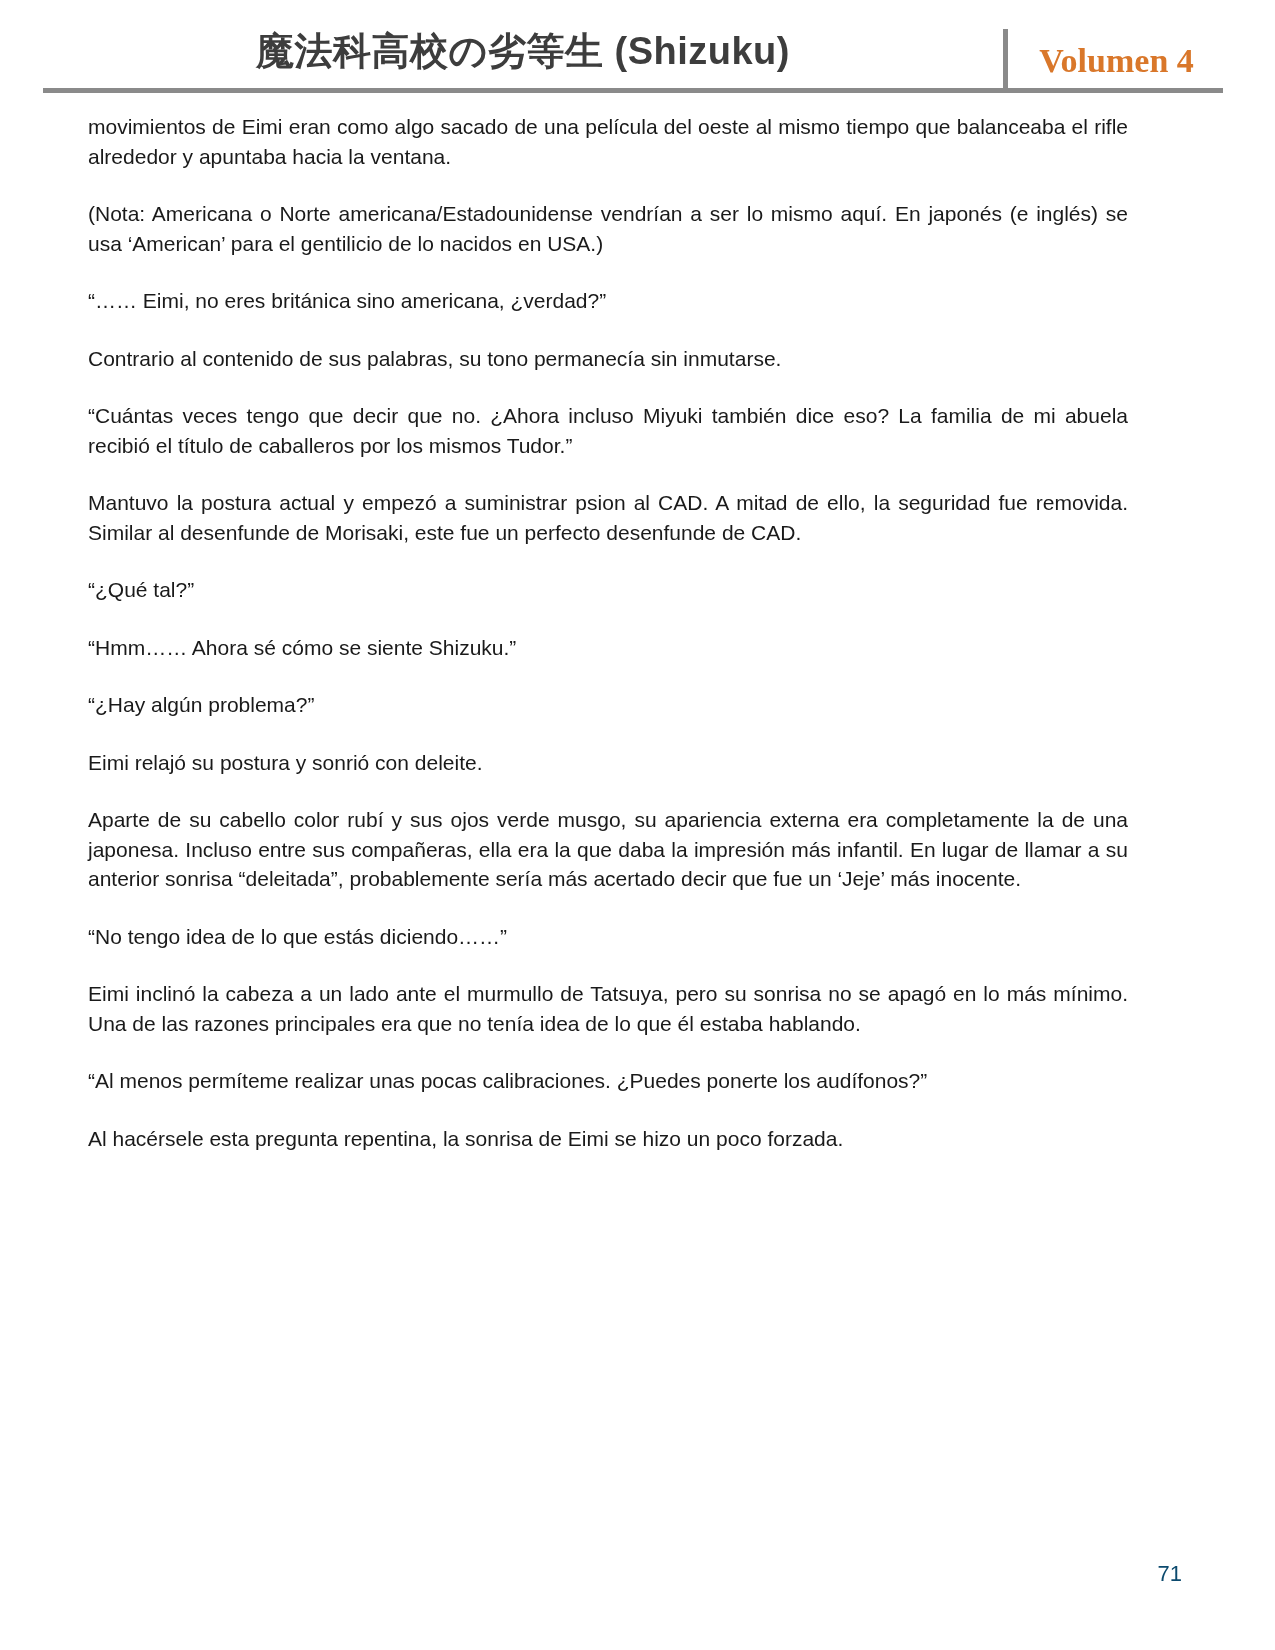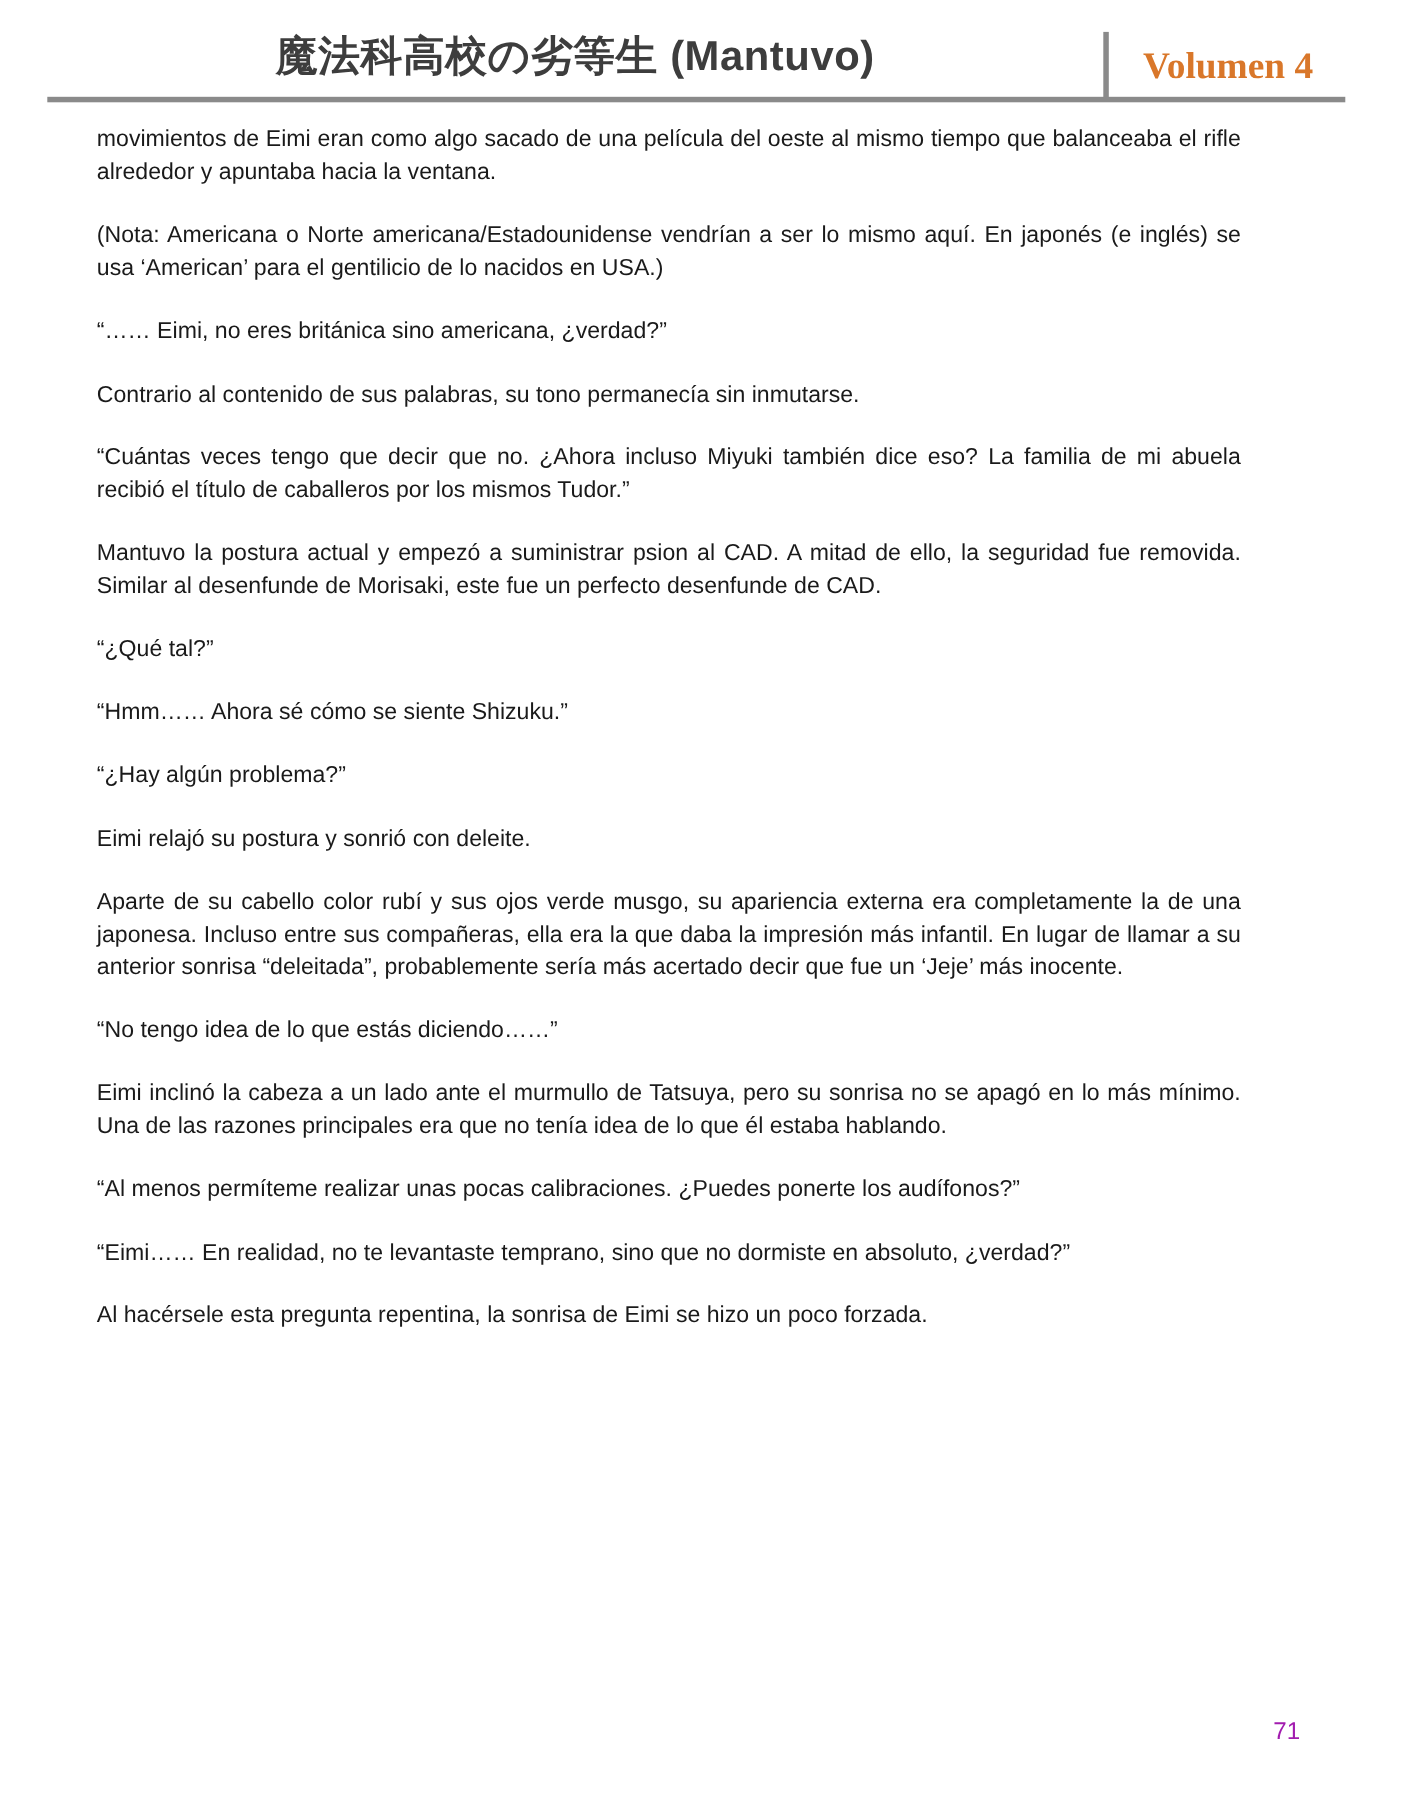--- a/index.html
+++ b/index.html
@@ -69,29 +69,29 @@
     line-height: 29.5px;
     text-align: justify;
     text-justify: inter-word;
   }
   
   .page-number {
     position: absolute;
     right: 93px;
     top: 1561px;
     font-size: 22px;
-    color: #a21caf;
+    color: #0c4a6e;
   }
 </style>
 </head>
 <body>
 
 <div class="page">
 
-  <div class="header-title" style="color: rgb(61, 61, 61);">魔法科高校の劣等生 (Mantuvo)</div>
+  <div class="header-title" style="color: rgb(61, 61, 61);">魔法科高校の劣等生 (Shizuku)</div>
 
   <div class="header-vbar" style="background: rgb(138, 138, 138);"></div>
 
   <div class="header-volume" style="color: rgb(217, 119, 42);">Volumen 4</div>
 
   <div class="header-rule" style="background: rgb(138, 138, 138);"></div>
 
   <div class="body-text">
     <p>movimientos de Eimi eran como algo sacado de una película del oeste al mismo tiempo que balanceaba el rifle alrededor y apuntaba hacia la ventana.</p>
     <p>(Nota: Americana o Norte americana/Estadounidense vendrían a ser lo mismo aquí. En japonés (e inglés) se usa ‘American’ para el gentilicio de lo nacidos en USA.)</p>
@@ -100,19 +100,18 @@
     <p>“Cuántas veces tengo que decir que no. ¿Ahora incluso Miyuki también dice eso? La familia de mi abuela recibió el título de caballeros por los mismos Tudor.”</p>
     <p>Mantuvo la postura actual y empezó a suministrar psion al CAD. A mitad de ello, la seguridad fue removida. Similar al desenfunde de Morisaki, este fue un perfecto desenfunde de CAD.</p>
     <p>“¿Qué tal?”</p>
     <p>“Hmm…… Ahora sé cómo se siente Shizuku.”</p>
     <p>“¿Hay algún problema?”</p>
     <p>Eimi relajó su postura y sonrió con deleite.</p>
     <p>Aparte de su cabello color rubí y sus ojos verde musgo, su apariencia externa era completamente la de una japonesa. Incluso entre sus compañeras, ella era la que daba la impresión más infantil. En lugar de llamar a su anterior sonrisa “deleitada”, probablemente sería más acertado decir que fue un ‘Jeje’ más inocente.</p>
     <p>“No tengo idea de lo que estás diciendo……”</p>
     <p>Eimi inclinó la cabeza a un lado ante el murmullo de Tatsuya, pero su sonrisa no se apagó en lo más mínimo. Una de las razones principales era que no tenía idea de lo que él estaba hablando.</p>
     <p>“Al menos permíteme realizar unas pocas calibraciones. ¿Puedes ponerte los audífonos?”</p>
-    <p>“Eimi…… En realidad, no te levantaste temprano, sino que no dormiste en absoluto, ¿verdad?”</p>
     <p>Al hacérsele esta pregunta repentina, la sonrisa de Eimi se hizo un poco forzada.</p>
   </div>
 
   <div class="page-number">71</div>
 
 </div>
 
 </body></html>

